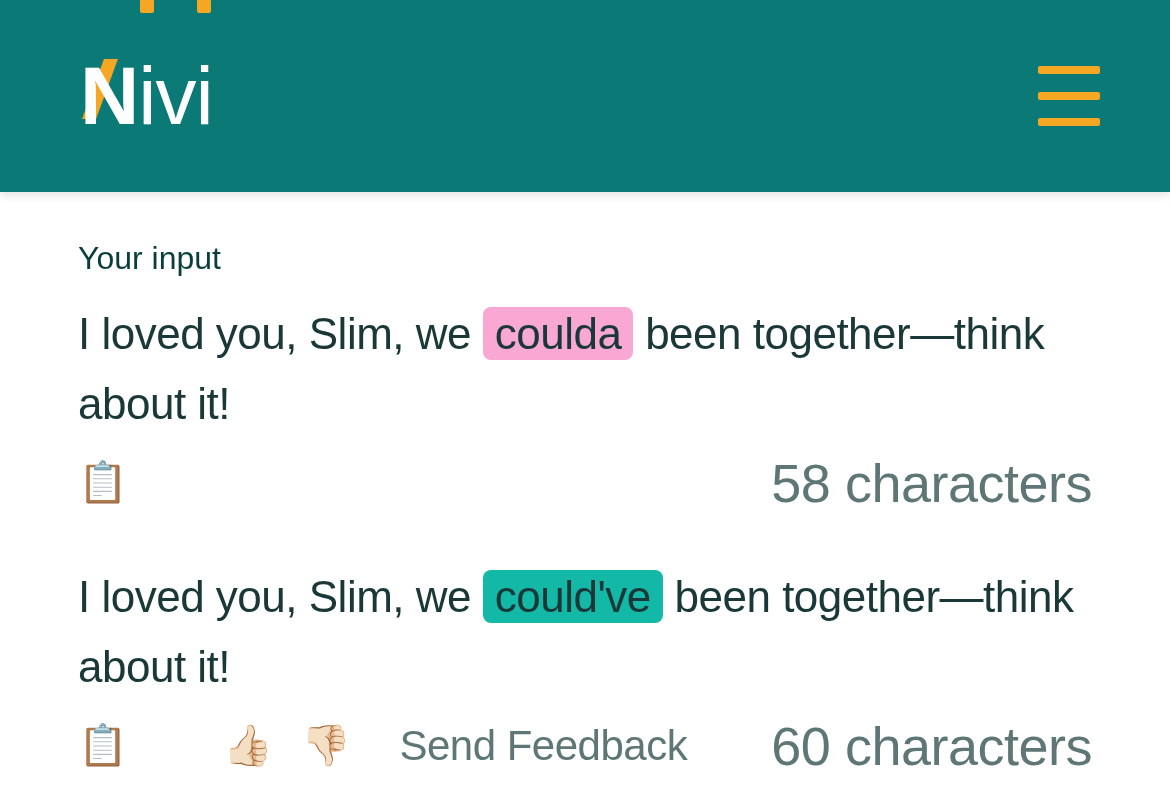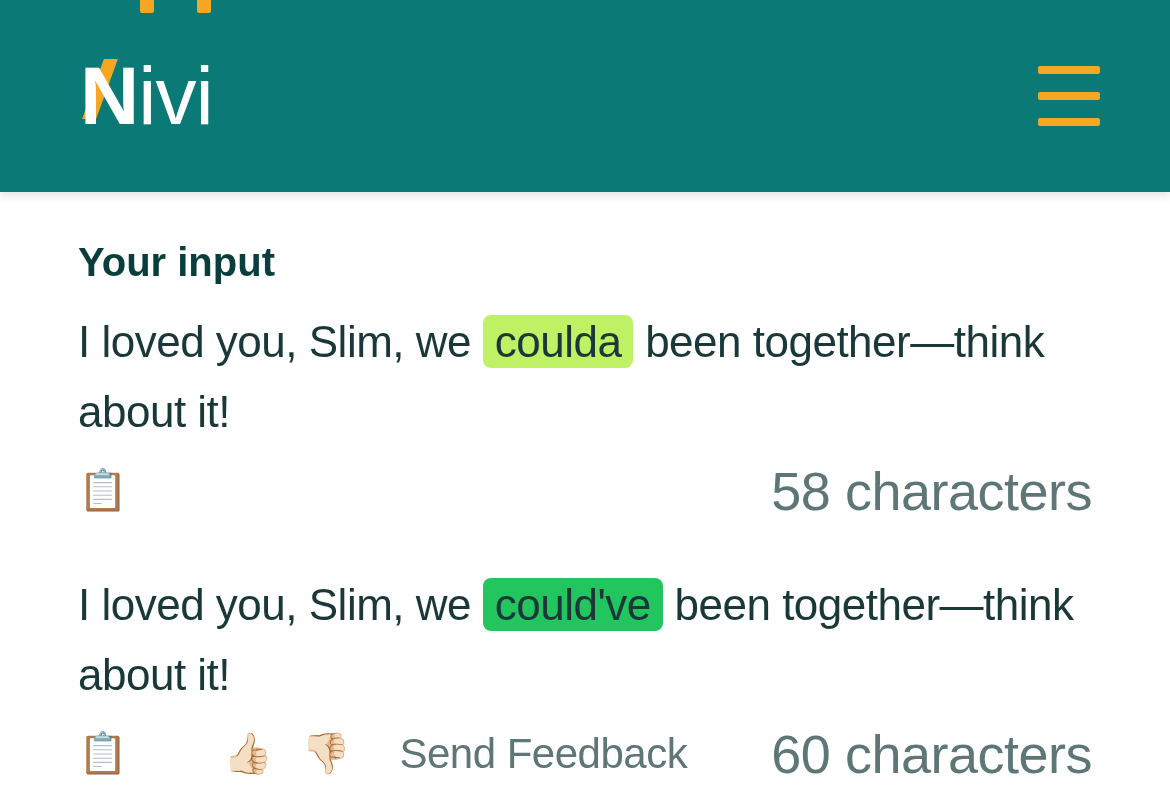--- a/index.html
+++ b/index.html
@@ -72,39 +72,39 @@
     .hamburger-line {
       width: 62px;
       height: 8px;
       background: #f5a623;
       border-radius: 2px;
     }
     .content {
       padding: 48px 78px 0 78px;
     }
     .section-title {
-      font-size: 40px;
-      font-weight: 700;
+      font-size: 32px;
+      font-weight: 400;
       color: #0a3e3d;
       margin-bottom: 22px;
     }
     .text-content {
       font-size: 44px;
       font-weight: 400;
       color: #1a3838;
       line-height: 1.6;
       letter-spacing: -0.5px;
     }
     .highlight-orange {
-      background: #bef264;
+      background: #f9a8d4;
       padding: 2px 12px;
       border-radius: 8px;
     }
     .highlight-teal {
-      background: #22c55e;
+      background: #14b8a6;
       padding: 2px 12px;
       border-radius: 8px;
     }
     .meta-row {
       display: flex;
       align-items: center;
       justify-content: space-between;
       margin-top: 12px;
     }
     .meta-left {

